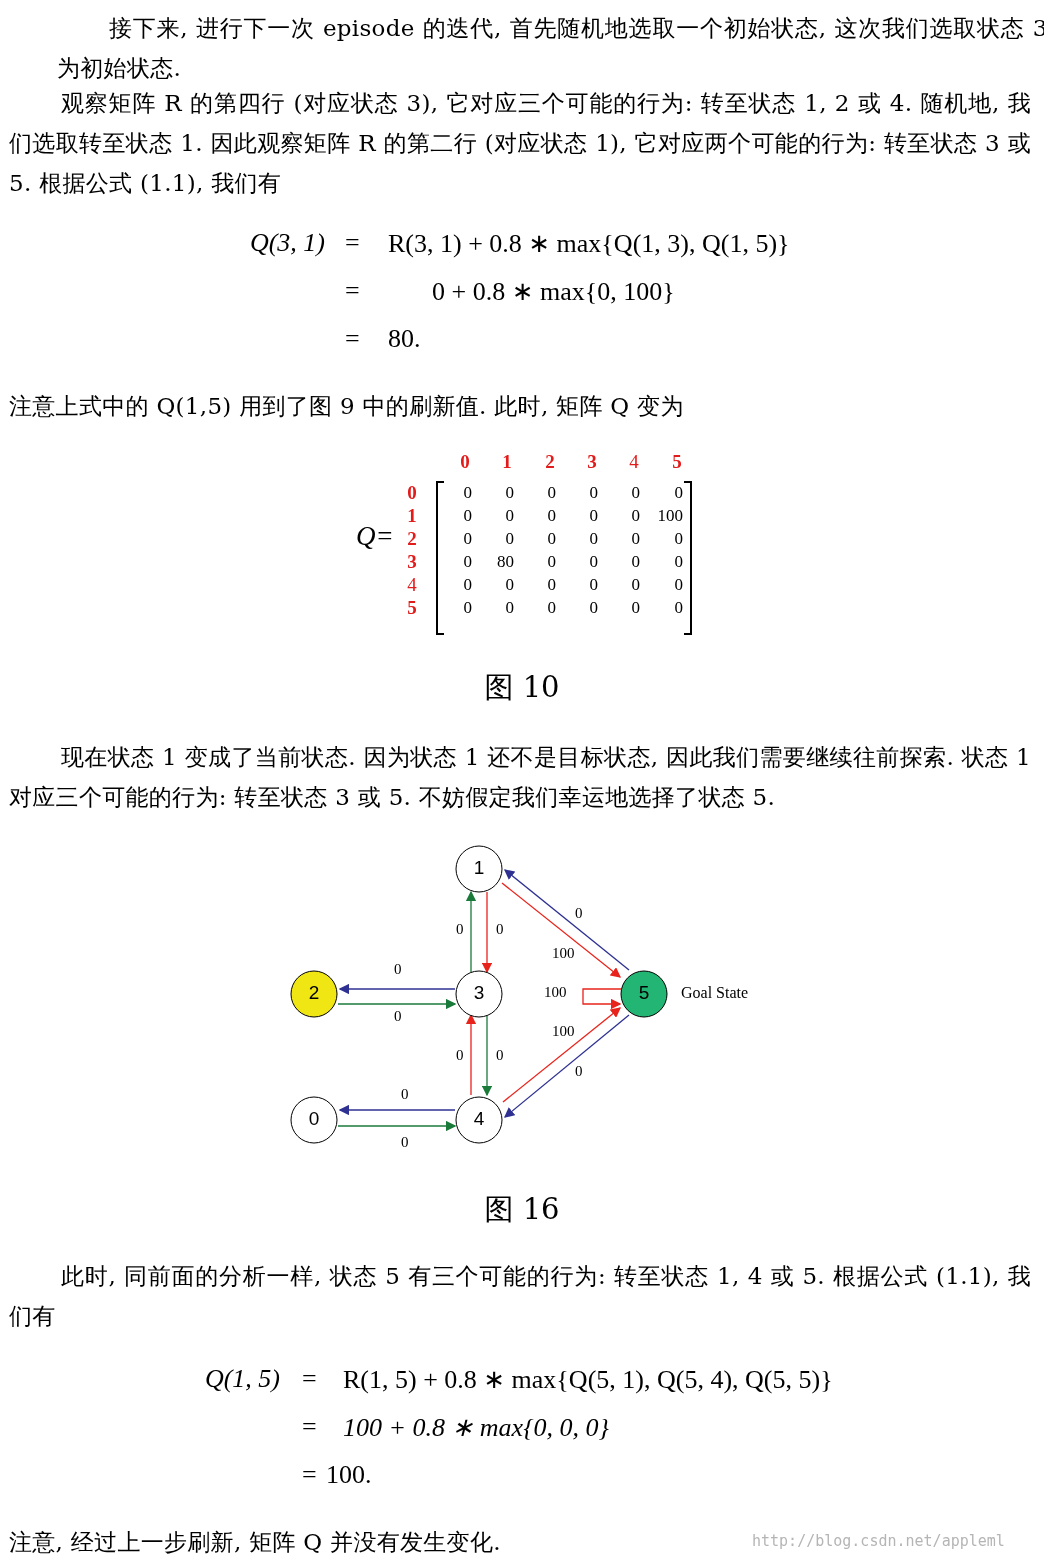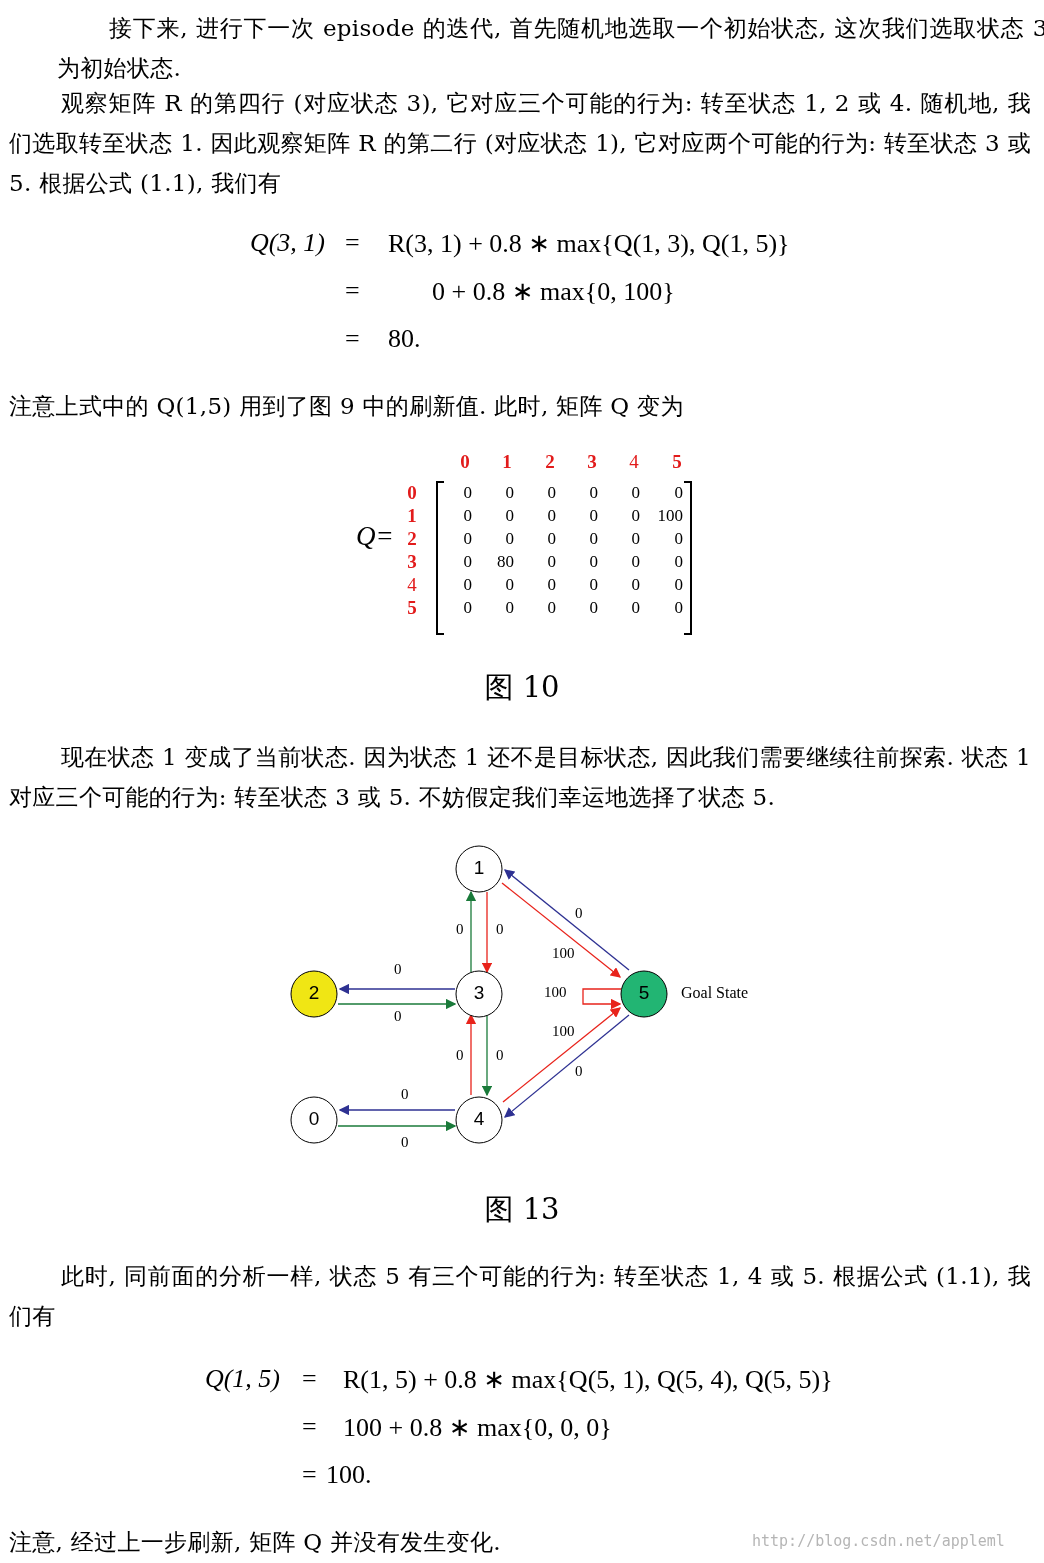--- a/index.html
+++ b/index.html
@@ -174,29 +174,29 @@
   <div style="position:absolute;left:114px;top:168px;font-family:'Liberation Serif',serif;font-size:15px;">0</div>
   <div style="position:absolute;left:264px;top:144px;font-family:'Liberation Serif',serif;font-size:15px;">100</div>
   <div style="position:absolute;left:176px;top:207px;font-family:'Liberation Serif',serif;font-size:15px;">0</div>
   <div style="position:absolute;left:216px;top:207px;font-family:'Liberation Serif',serif;font-size:15px;">0</div>
   <div style="position:absolute;left:272px;top:183px;font-family:'Liberation Serif',serif;font-size:15px;">100</div>
   <div style="position:absolute;left:295px;top:223px;font-family:'Liberation Serif',serif;font-size:15px;">0</div>
   <div style="position:absolute;left:121px;top:246px;font-family:'Liberation Serif',serif;font-size:15px;">0</div>
   <div style="position:absolute;left:121px;top:294px;font-family:'Liberation Serif',serif;font-size:15px;">0</div>
 </div>
 
-<div class="caption" style="top:1190px;">图 13</div>
+<div class="caption" style="top:1190px;">图 16</div>
 
 <div class="p indent" style="top:1256px;">此时, 同前面的分析一样, 状态 5 有三个可能的行为: 转至状态 1, 4 或 5. 根据公式 (1.1), 我们有</div>
 
 <div class="eq" style="left:0; top:1364px; width:1044px; height:140px;">
   <div class="lhs it" style="left:160px; width:120px; top:0;">Q(1, 5)</div>
   <div class="eqs" style="left:302px; top:0;">=</div>
   <div class="rhs" style="left:343px; top:0;">R(1, 5) + 0.8 ∗ max{Q(5, 1), Q(5, 4), Q(5, 5)}</div>
   <div class="eqs" style="left:302px; top:48px;">=</div>
-  <div class="rhs" style="left:343px; top:48px;">100 + 0.8 ∗ max{0, 0, 0}</div>
+  <div class="rhs" style="left:343px; top:48px;font-style:italic;">100 + 0.8 ∗ max{0, 0, 0}</div>
   <div class="eqs" style="left:302px; top:96px;">=</div>
   <div class="rhs" style="left:326px; top:96px;">100.</div>
 </div>
 
 <div class="p" style="top:1522px;">注意, 经过上一步刷新, 矩阵 Q 并没有发生变化.</div>
 
 <div class="watermark">http://blog.csdn.net/appleml</div>
 
 </body></html>

